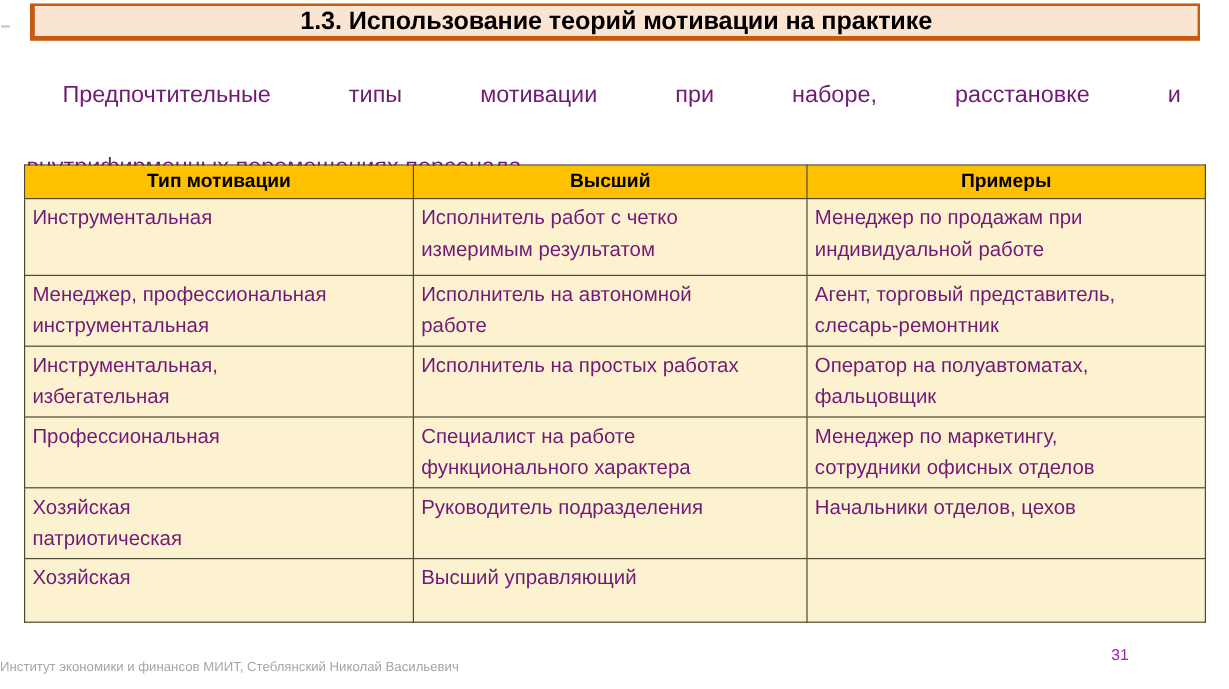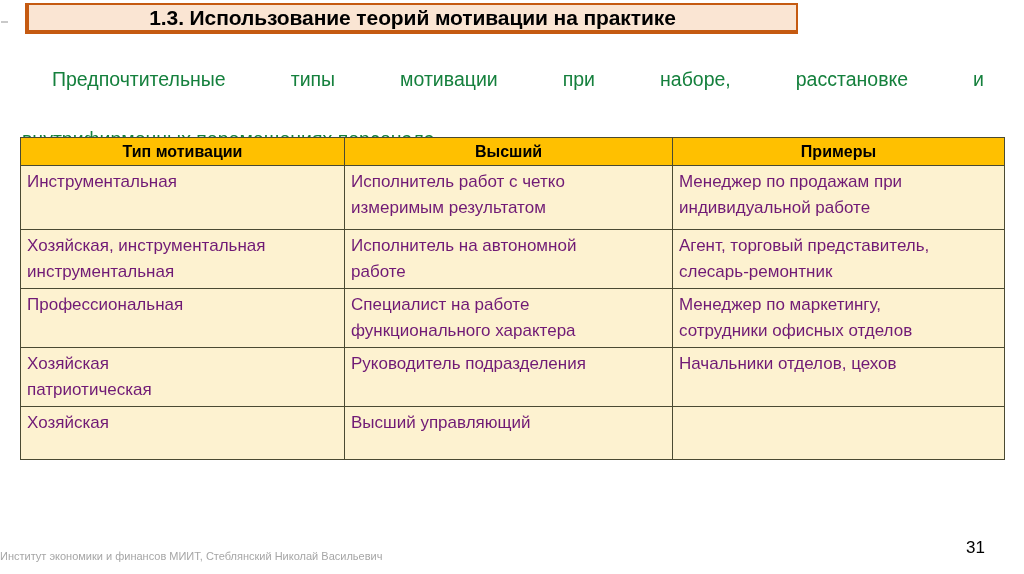--- a/index.html
+++ b/index.html
@@ -25,21 +25,21 @@
     width: 7px;
     height: 2px;
     background: #c9c9c9;
   }
 
   
   .title-banner {
     position: absolute;
     left: 25px;
     top: 3px;
-    width: 773px;
+    width: 975px;
     height: 31px;
     box-sizing: border-box;
     background: #fae5d3;
     border: 2px solid #c55a11;
     border-left-width: 4px;
     border-bottom-width: 4px;
     display: flex;
     align-items: center;
     justify-content: center;
   }
@@ -52,21 +52,21 @@
   }
 
   
   .intro {
     position: absolute;
     left: 22px;
     top: 44px;
     width: 962px;
     font-size: 19.5px;
     line-height: 30px;
-    color: #15803d;
+    color: #701a75;
     text-align: justify;
     text-indent: 30px;
   }
   .intro .line1 {
     display: block;
     text-align: justify;
   }
   .intro .line1::after {
     content: "";
     display: inline-block;
@@ -126,26 +126,26 @@
     position: absolute;
     left: 0;
     top: 550px;
     width: 1024px;
     text-align: left;
     font-size: 11px;
     color: #a6a6a6;
   }
   .page-number {
     position: absolute;
-    left: 966px;
+    left: 926px;
     top: 538px;
     width: 40px;
     text-align: left;
-    font-size: 17px;
-    color: #000000;
+    font-size: 13px;
+    color: #a21caf;
   }
 </style>
 </head>
 <body>
 
 <div class="edge-tick"></div>
 
 <div class="title-banner">
   <span class="title-text">1.3. Использование теорий мотивации на практике</span>
 </div>
@@ -178,30 +178,43 @@
             <span class="cell-line">Исполнитель работ с четко</span>
             <span class="cell-line">измеримым результатом</span>
           </td>
           <td>
             <span class="cell-line">Менеджер по продажам при</span>
             <span class="cell-line">индивидуальной работе</span>
           </td>
         </tr>
         <tr class="mid">
           <td>
-            <span class="cell-line">Хозяйская, инструментальная</span>
+            <span class="cell-line">Менеджер, профессиональная</span>
             <span class="cell-line">инструментальная</span>
           </td>
           <td>
             <span class="cell-line">Исполнитель на автономной</span>
             <span class="cell-line">работе</span>
           </td>
           <td>
             <span class="cell-line">Агент, торговый представитель,</span>
             <span class="cell-line">слесарь-ремонтник</span>
+          </td>
+        </tr>
+        <tr class="mid">
+          <td>
+            <span class="cell-line">Инструментальная,</span>
+            <span class="cell-line">избегательная</span>
+          </td>
+          <td>
+            <span class="cell-line">Исполнитель на простых работах</span>
+          </td>
+          <td>
+            <span class="cell-line">Оператор на полуавтоматах,</span>
+            <span class="cell-line">фальцовщик</span>
           </td>
         </tr>
         <tr class="mid">
           <td>
             <span class="cell-line">Профессиональная</span>
           </td>
           <td>
             <span class="cell-line">Специалист на работе</span>
             <span class="cell-line">функционального характера</span>
           </td>

